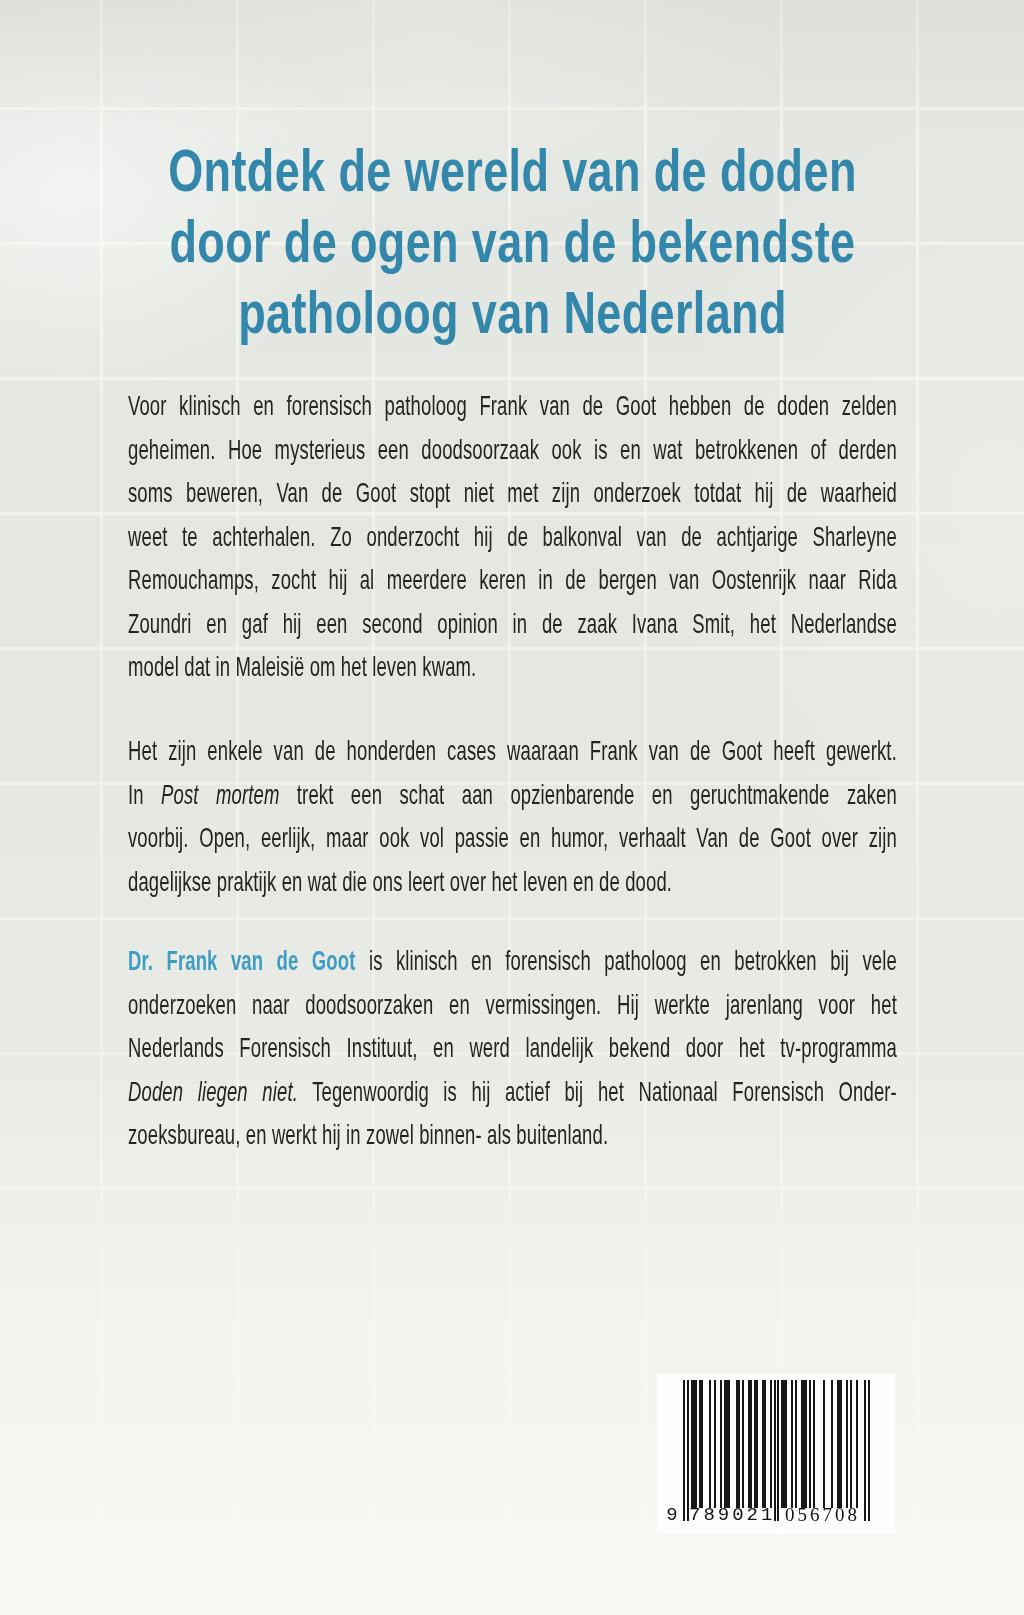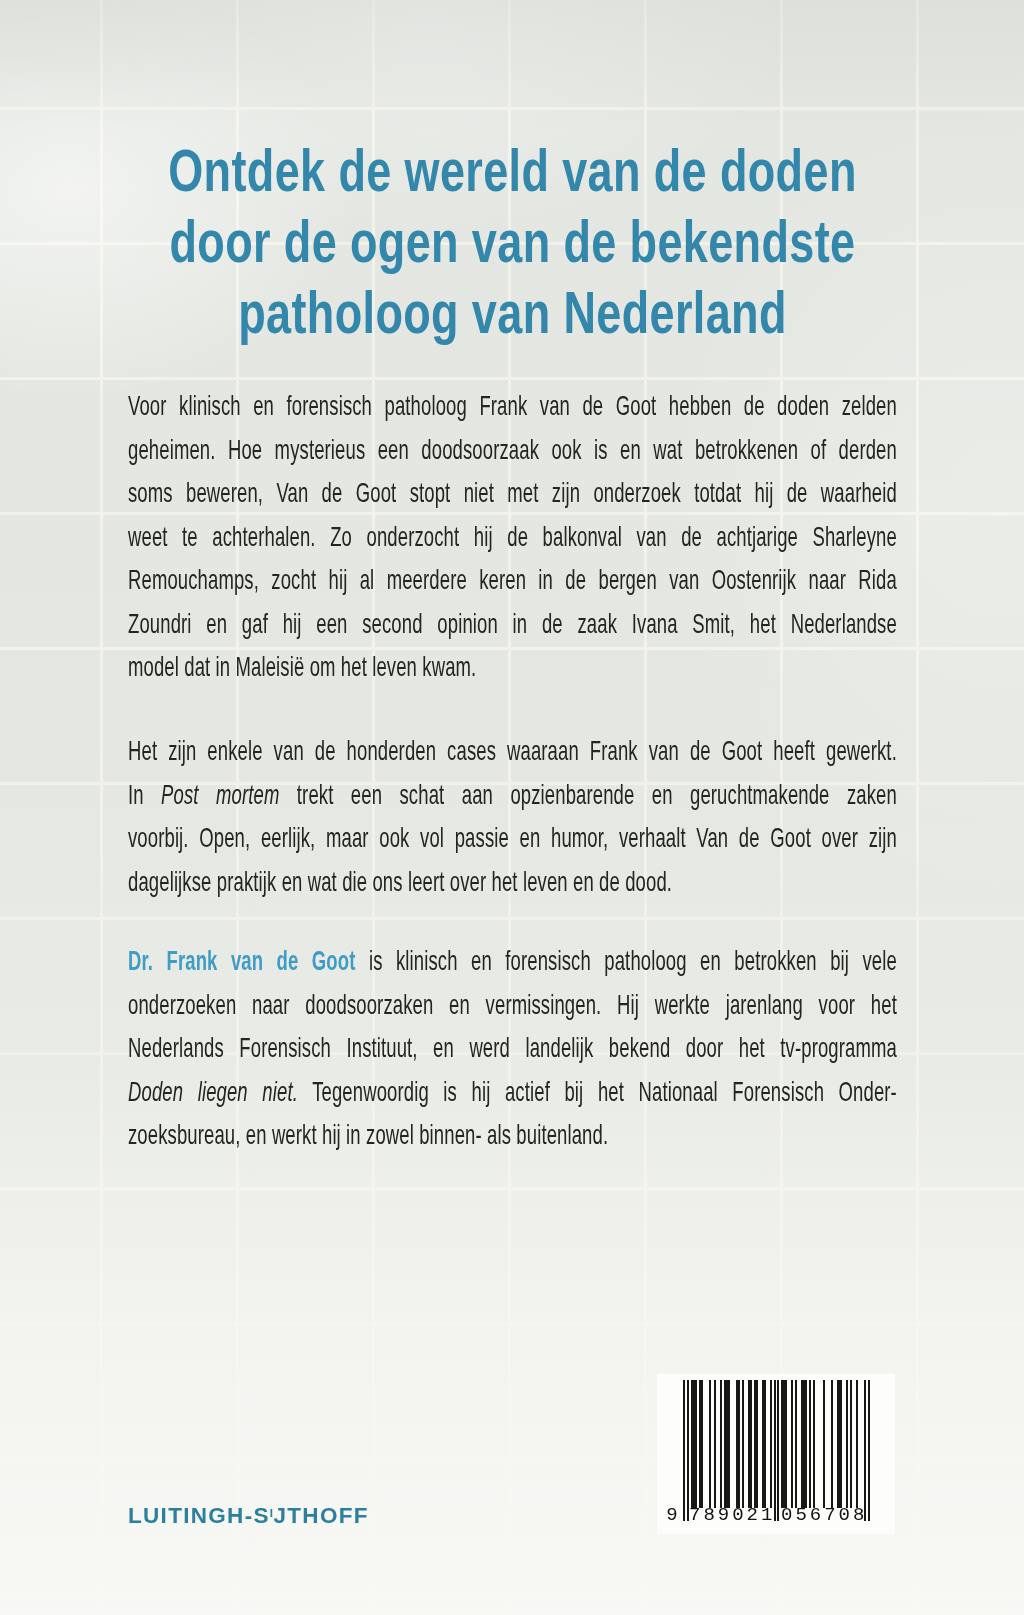--- a/index.html
+++ b/index.html
@@ -63,21 +63,21 @@
     position:absolute;left:657px;top:1374px;width:238px;height:160px;background:#fdfdfc;
   }
   .bars{position:absolute;left:26px;top:6px;width:187px;height:141px;}
   .bars .bar{position:absolute;top:0;height:100%;background:#171715;}
   .bars .numstrip{position:absolute;top:128px;height:13px;background:#fdfdfc;}
   .bc-digits{position:absolute;top:130px;left:0;width:238px;height:26px;
     font-family:"Liberation Mono",monospace;font-size:19px;color:#14140f;}
   .bc-digits span{position:absolute;top:0;text-align:center;}
   .bc-d0{left:4px;width:22px;}
   .bc-g1{left:32px;width:83px;letter-spacing:3px;font-family:Liberation Mono, monospace;}
-  .bc-g2{left:124px;width:83px;letter-spacing:3px;}
+  .bc-g2{left:124px;width:83px;letter-spacing:3px;font-family:Liberation Serif, serif;}
 </style>
 </head>
 <body>
 
 <div class="tiles"></div>
 <div class="haze"></div>
 
 <div class="content">
 
   <div class="heading" id="heading" style="color: rgb(51, 135, 171);">
@@ -102,23 +102,20 @@
       <div class="pline last"><span>dagelijkse praktijk en wat die ons leert over het leven en de dood.</span></div>
     </div>
   <div class="para p2" style="color: rgb(35, 37, 31);">
       <div class="pline"><span class="seg-name" style="color: rgb(63, 156, 196);">Dr. Frank van de Goot</span><span> is klinisch en forensisch patholoog en betrokken bij vele</span></div>
       <div class="pline"><span>onderzoeken naar doodsoorzaken en vermissingen. Hij werkte jarenlang voor het</span></div>
       <div class="pline"><span>Nederlands Forensisch Instituut, en werd landelijk bekend door het tv-programma</span></div>
       <div class="pline"><span class="seg-italic">Doden liegen niet.</span><span> Tegenwoordig is hij actief bij het Nationaal Forensisch Onder-</span></div>
       <div class="pline last"><span>zoeksbureau, en werkt hij in zowel binnen- als buitenland.</span></div>
     </div>
 
-  <div class="logo" style="color: rgb(44, 127, 158);">
-    <span>LUITINGH-S</span><span class="ij-i">I</span><span>JTHOFF</span>
-  </div>
 
   <div class="barcode-box" style="background: rgb(253, 253, 252);">
     <div class="bars" id="bars">
         <div class="bar" style="left: 0%; width: 1.05263%;"></div>
         <div class="bar" style="left: 2.10526%; width: 1.05263%;"></div>
         <div class="bar" style="left: 4.21053%; width: 3.15789%;"></div>
         <div class="bar" style="left: 8.42105%; width: 2.10526%;"></div>
         <div class="bar" style="left: 13.6842%; width: 1.05263%;"></div>
         <div class="bar" style="left: 16.8421%; width: 1.05263%;"></div>
         <div class="bar" style="left: 20%; width: 1.05263%;"></div>

